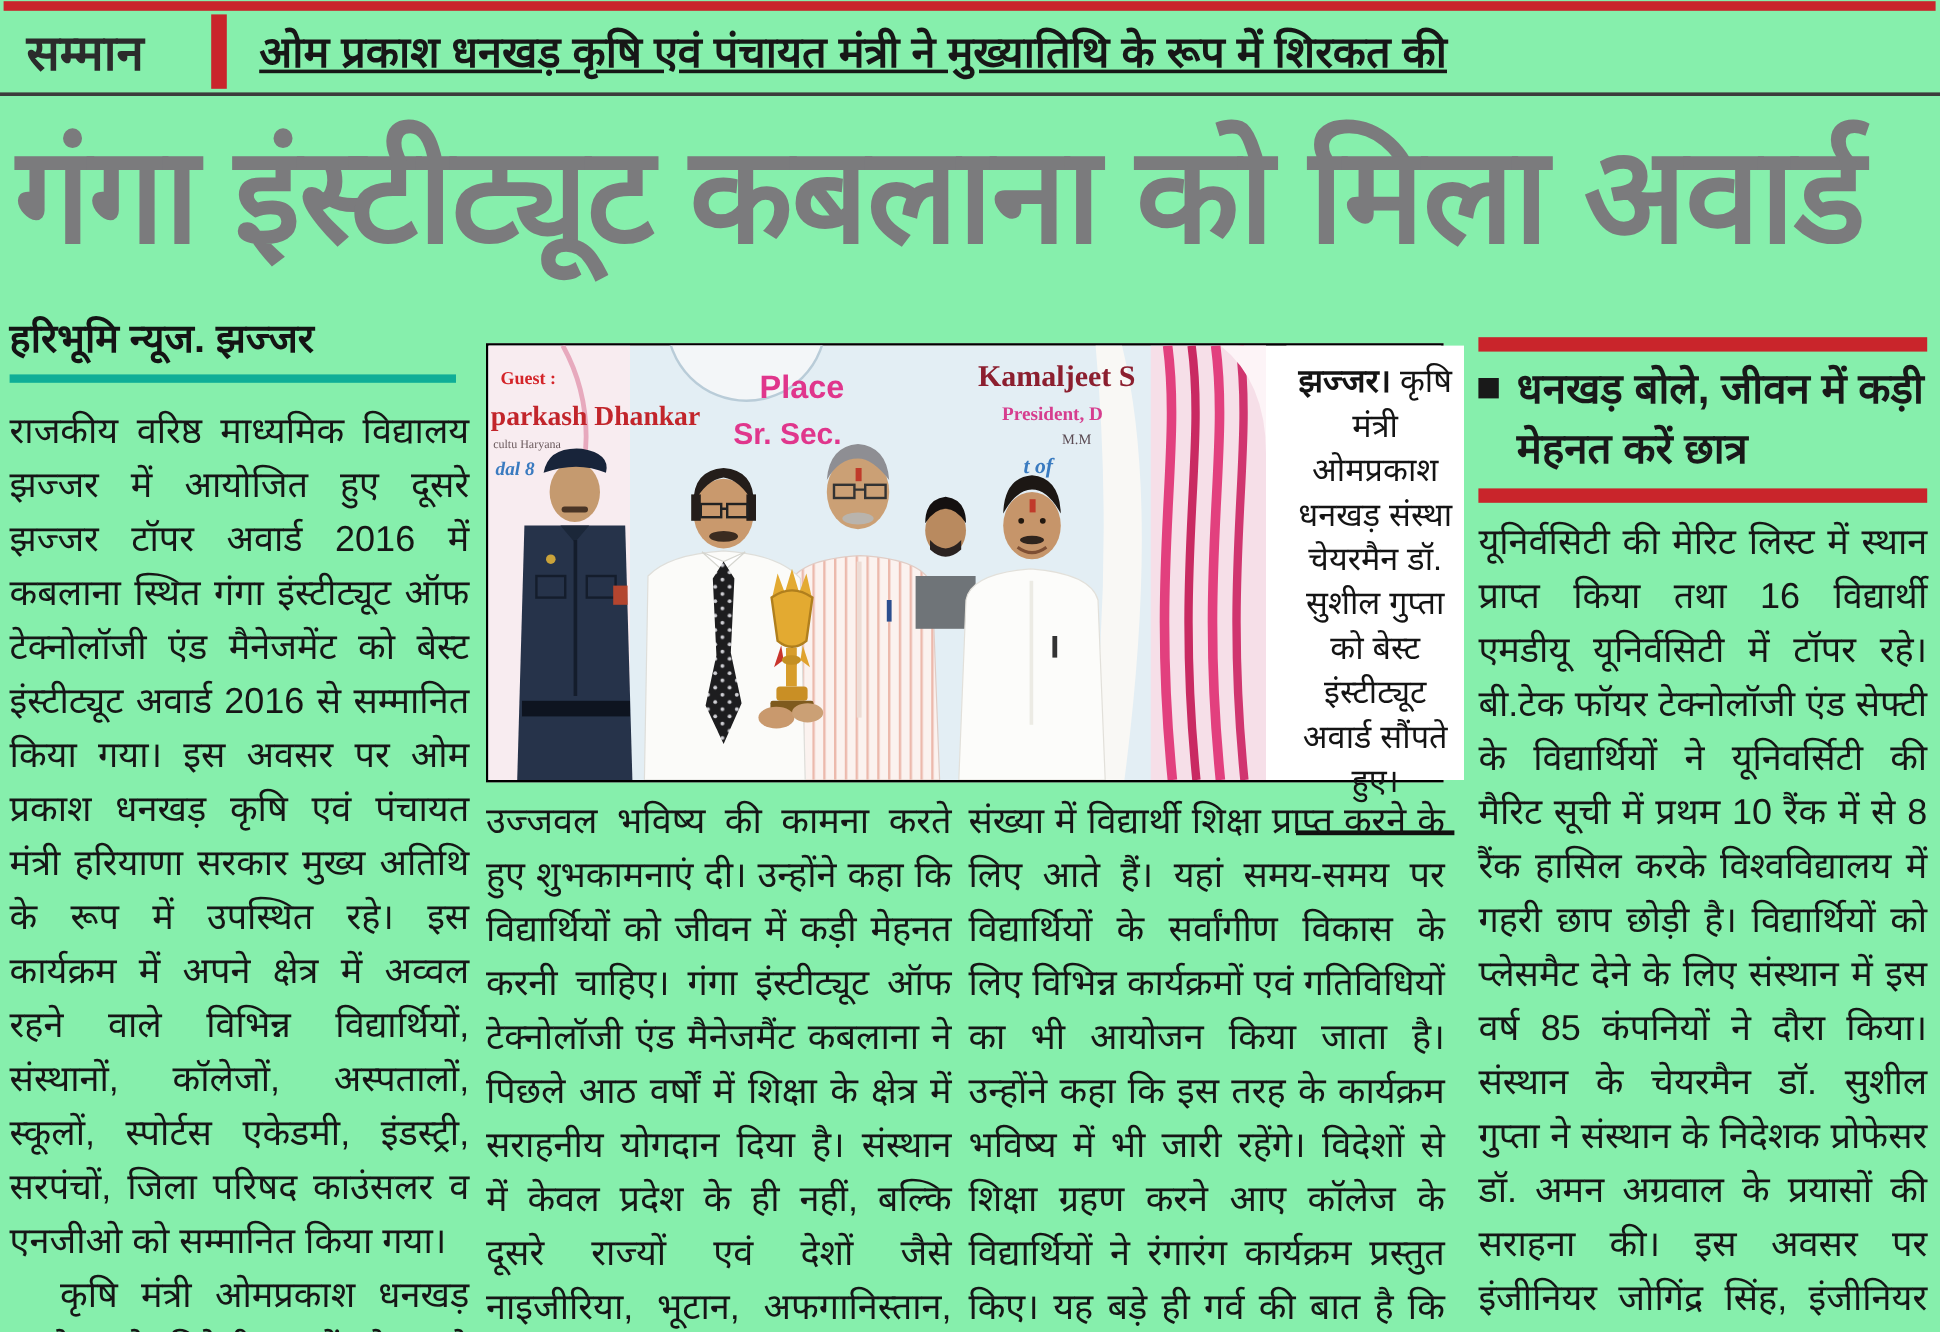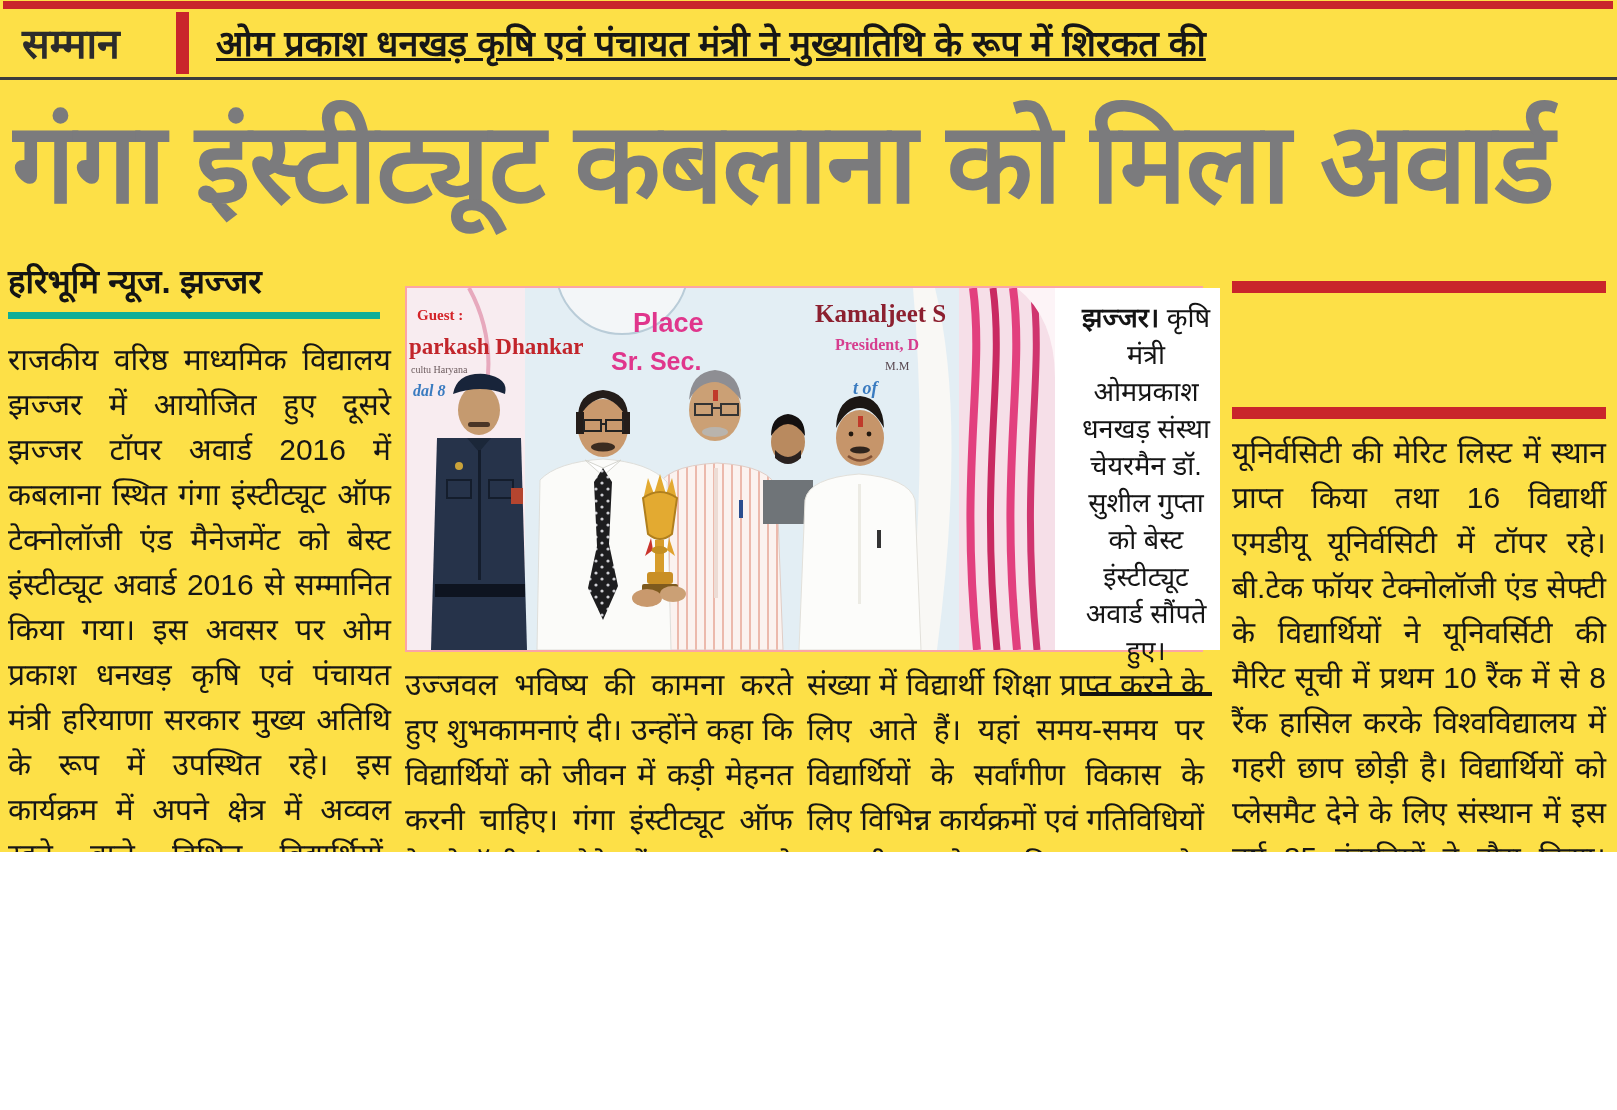--- a/index.html
+++ b/index.html
@@ -1,16 +1,16 @@
 <!DOCTYPE html>
 <html><head>
 <meta charset="utf-8">
 <style>
   html,body{margin:0;padding:0;background:#ffffff;}
-  #page{position:relative;width:1617px;height:852px;background:#fde047;overflow:hidden;
+  #page{position:relative;width:1617px;height:1110px;background:#86efac;overflow:hidden;
         font-family:"Liberation Sans","DejaVu Sans",sans-serif;color:#1b1b1b;}
   .abs{position:absolute;}
 
   
   .top-red-bar{left:3px;top:1px;width:1610px;height:8px;background:#c9252b;}
   .kicker-label{left:22px;top:16px;font-size:41px;font-weight:bold;color:#2b2b2b;line-height:56px;}
   .kicker-vbar{left:176px;top:12px;width:13px;height:62px;background:#c9252b;}
   .kicker-strap{left:216px;top:16px;font-size:36px;font-weight:600;color:#171717;line-height:56px;white-space:nowrap;text-decoration:underline;}
   .kicker-rule{left:0;top:77px;width:1617px;height:3px;background:#3c3c3c;}
 
@@ -22,21 +22,21 @@
 
   .col{position:absolute;text-align:justify;font-size:30px;line-height:45px;color:#161616;}
   .col p{margin:0;}
   .col p + p{text-indent:42px;}
   #col1{left:8px;top:337px;width:383px;}
   #col2{left:405px;top:662px;width:388px;}
   #col3{left:807px;top:662px;width:397px;}
   #col4{left:1232px;top:430px;width:374px;}
 
   
-  .photo-frame{left:405px;top:286px;width:798px;height:366px;border:2px solid #fca5a5;
+  .photo-frame{left:405px;top:286px;width:798px;height:366px;border:2px solid #000000;
                box-sizing:border-box;display:flex;background:#fff;}
   .photo-art{width:648px;height:100%;flex:none;display:block;}
   .photo-caption-box{flex:1;background:#ffffff;padding:12px 8px 0 8px;text-align:center;
                      font-size:27px;line-height:37px;color:#141414;margin-left:17px;}
   .caption-lead{font-weight:bold;}
   .caption-rule{width:132px;height:4px;background:#111;margin:22px auto 0 auto;}
 
   
   .sb-bar{left:1232px;width:374px;height:12px;background:#c9252b;}
   .sb-bar1{top:281px;} .sb-bar2{top:407px;}
@@ -193,18 +193,22 @@
   </div>
 
   <div class="col" id="col2">
     <p>उज्जवल भविष्य की कामना करते हुए शुभकामनाएं दी। उन्होंने कहा कि विद्यार्थियों को जीवन में कड़ी मेहनत करनी चाहिए। गंगा इंस्टीट्यूट ऑफ टेक्नोलॉजी एंड मैनेजमैंट कबलाना ने पिछले आठ वर्षों में शिक्षा के क्षेत्र में सराहनीय योगदान दिया है। संस्थान में केवल प्रदेश के ही नहीं, बल्कि दूसरे राज्यों एवं देशों जैसे नाइजीरिया, भूटान, अफगानिस्तान, संयुक्त अरब अमीरात (यूएई), दुबई एवं नेपाल से भी बड़ी</p>
   </div>
   <div class="col" id="col3">
     <p>संख्या में विद्यार्थी शिक्षा प्राप्त करने के लिए आते हैं। यहां समय-समय पर विद्यार्थियों के सर्वांगीण विकास के लिए विभिन्न कार्यक्रमों एवं गतिविधियों का भी आयोजन किया जाता है। उन्होंने कहा कि इस तरह के कार्यक्रम भविष्य में भी जारी रहेंगे। विदेशों से शिक्षा ग्रहण करने आए कॉलेज के विद्यार्थियों ने रंगारंग कार्यक्रम प्रस्तुत किए। यह बड़े ही गर्व की बात है कि पिछले वर्ष कॉलेज के 416 विद्यार्थियों ने</p>
   </div>
 
   <div class="abs sb-bar sb-bar1"></div>
+  <div class="abs sb-head">
+    <span class="sb-bullet"></span>
+    <span>धनखड़ बोले, जीवन में कड़ी मेहनत करें छात्र</span>
+  </div>
   <div class="abs sb-bar sb-bar2"></div>
   <div class="col" id="col4">
     <p>यूनिर्वसिटी की मेरिट लिस्ट में स्थान प्राप्त किया तथा 16 विद्यार्थी एमडीयू यूनिर्वसिटी में टॉपर रहे। बी.टेक फॉयर टेक्नोलॉजी एंड सेफ्टी के विद्यार्थियों ने यूनिवर्सिटी की मैरिट सूची में प्रथम 10 रैंक में से 8 रैंक हासिल करके विश्वविद्यालय में गहरी छाप छोड़ी है। विद्यार्थियों को प्लेसमैट देने के लिए संस्थान में इस वर्ष 85 कंपनियों ने दौरा किया। संस्थान के चेयरमैन डॉ. सुशील गुप्ता ने संस्थान के निदेशक प्रोफेसर डॉ. अमन अग्रवाल के प्रयासों की सराहना की। इस अवसर पर इंजीनियर जोगिंद्र सिंह, इंजीनियर जितेंद्र नरवाल, डीपीआरओ नीरज कुमार, भाजपा जिला अध्यक्ष बिजेंद्र दलाल भी उपस्थित रहे।</p>
   </div>
 
 </div>
 
 </body></html>

